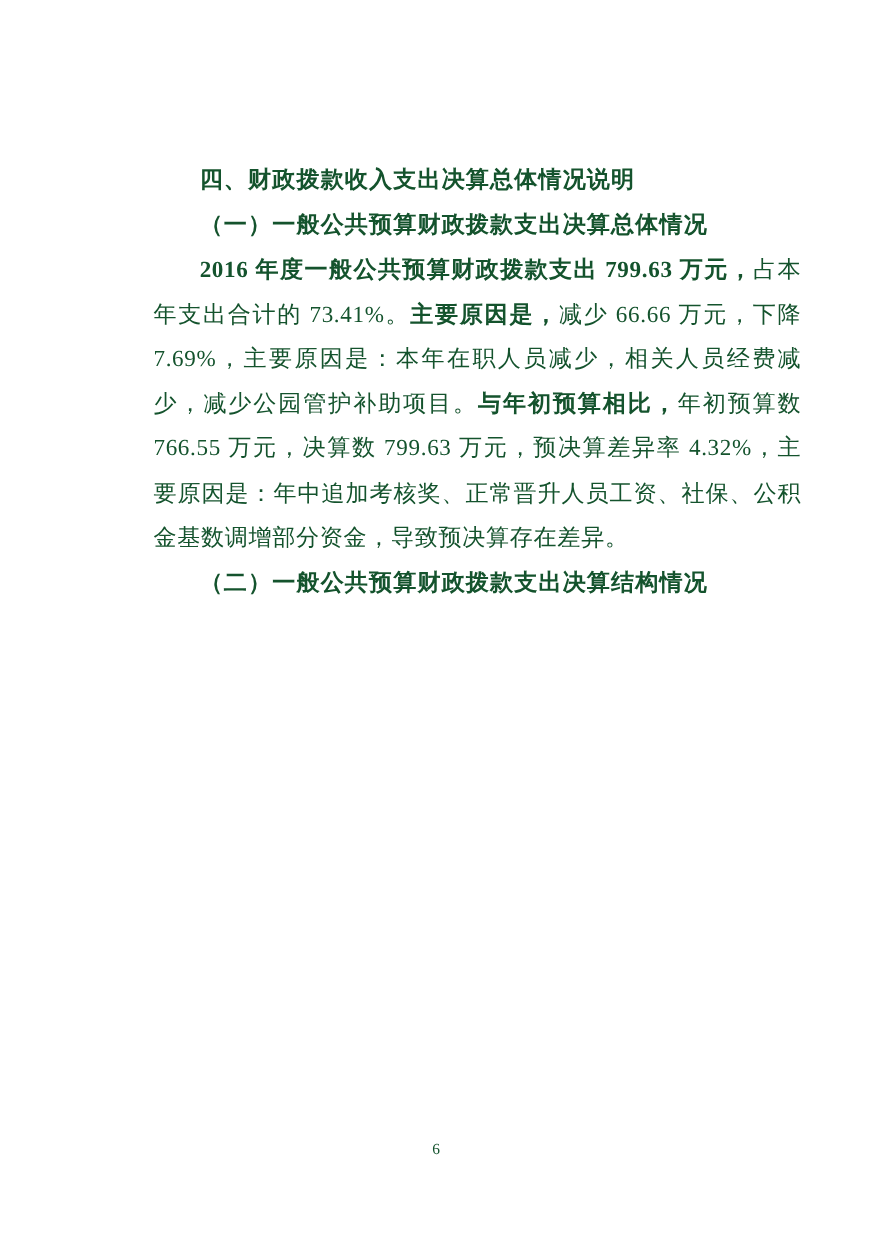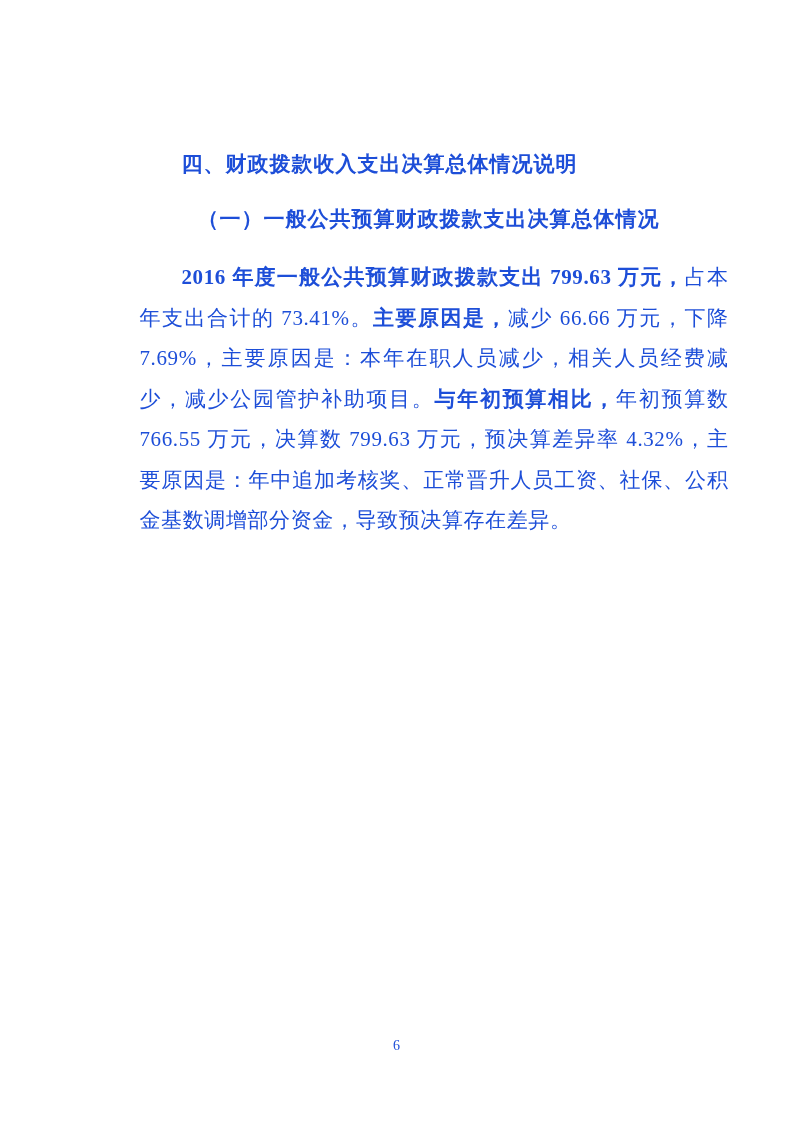--- a/index.html
+++ b/index.html
@@ -6,47 +6,46 @@
     margin: 0;
     padding: 0;
     background: #ffffff;
   }
   .page {
     position: relative;
     width: 720px;
     height: 1122px;
     margin: 0 auto;
     background: #ffffff;
-    color: #1d4ed8;
+    color: #14532d;
     font-family: "Liberation Serif", "DejaVu Serif", serif;
     overflow: hidden;
   }
   .content {
     position: absolute;
     left: 103px;
     top: 143px;
     width: 589px;
   }
   .h-black {
     margin: 0;
     font-family: "Liberation Sans", "DejaVu Sans", sans-serif;
     font-weight: 700;
     font-size: 21px;
     line-height: 41px;
     text-indent: 2em;
     letter-spacing: 1px;
   }
   .h-boldserif {
-    margin: 16px;
+    margin: 0;
     font-weight: 700;
     font-size: 21px;
     line-height: 41px;
     text-indent: 2em;
     letter-spacing: 1px;
-    font-family: Liberation Mono, monospace;
   }
   .para {
     margin: 0;
     font-size: 21px;
     line-height: 40.5px;
     text-align: justify;
     text-indent: 2em;
     letter-spacing: 0.6px;
   }
   .b {
@@ -70,17 +69,18 @@
 
     <h2 class="h-black">四、财政拨款收入支出决算总体情况说明</h2>
 
 
 
 
     <h3 class="h-boldserif">（一）一般公共预算财政拨款支出决算总体情况</h3>
 
     <p class="para"><span class="b">2016 年度一般公共预算财政拨款支出 799.63 万元，</span><span>占本年支出合计的 73.41%。</span><span class="b">主要原因是，</span><span>减少 66.66 万元，下降 7.69%，主要原因是：本年在职人员减少，相关人员经费减少，减少公园管护补助项目。</span><span class="b">与年初预算相比，</span><span>年初预算数 766.55 万元，决算数 799.63 万元，预决算差异率 4.32%，主要原因是：年中追加考核奖、正常晋升人员工资、社保、公积金基数调增部分资金，导致预决算存在差异。</span></p>
 
+    <h3 class="h-boldserif">（二）一般公共预算财政拨款支出决算结构情况</h3>
 
   </div>
 
   <div class="page-number">6</div>
 </div>
 
 </body></html>

